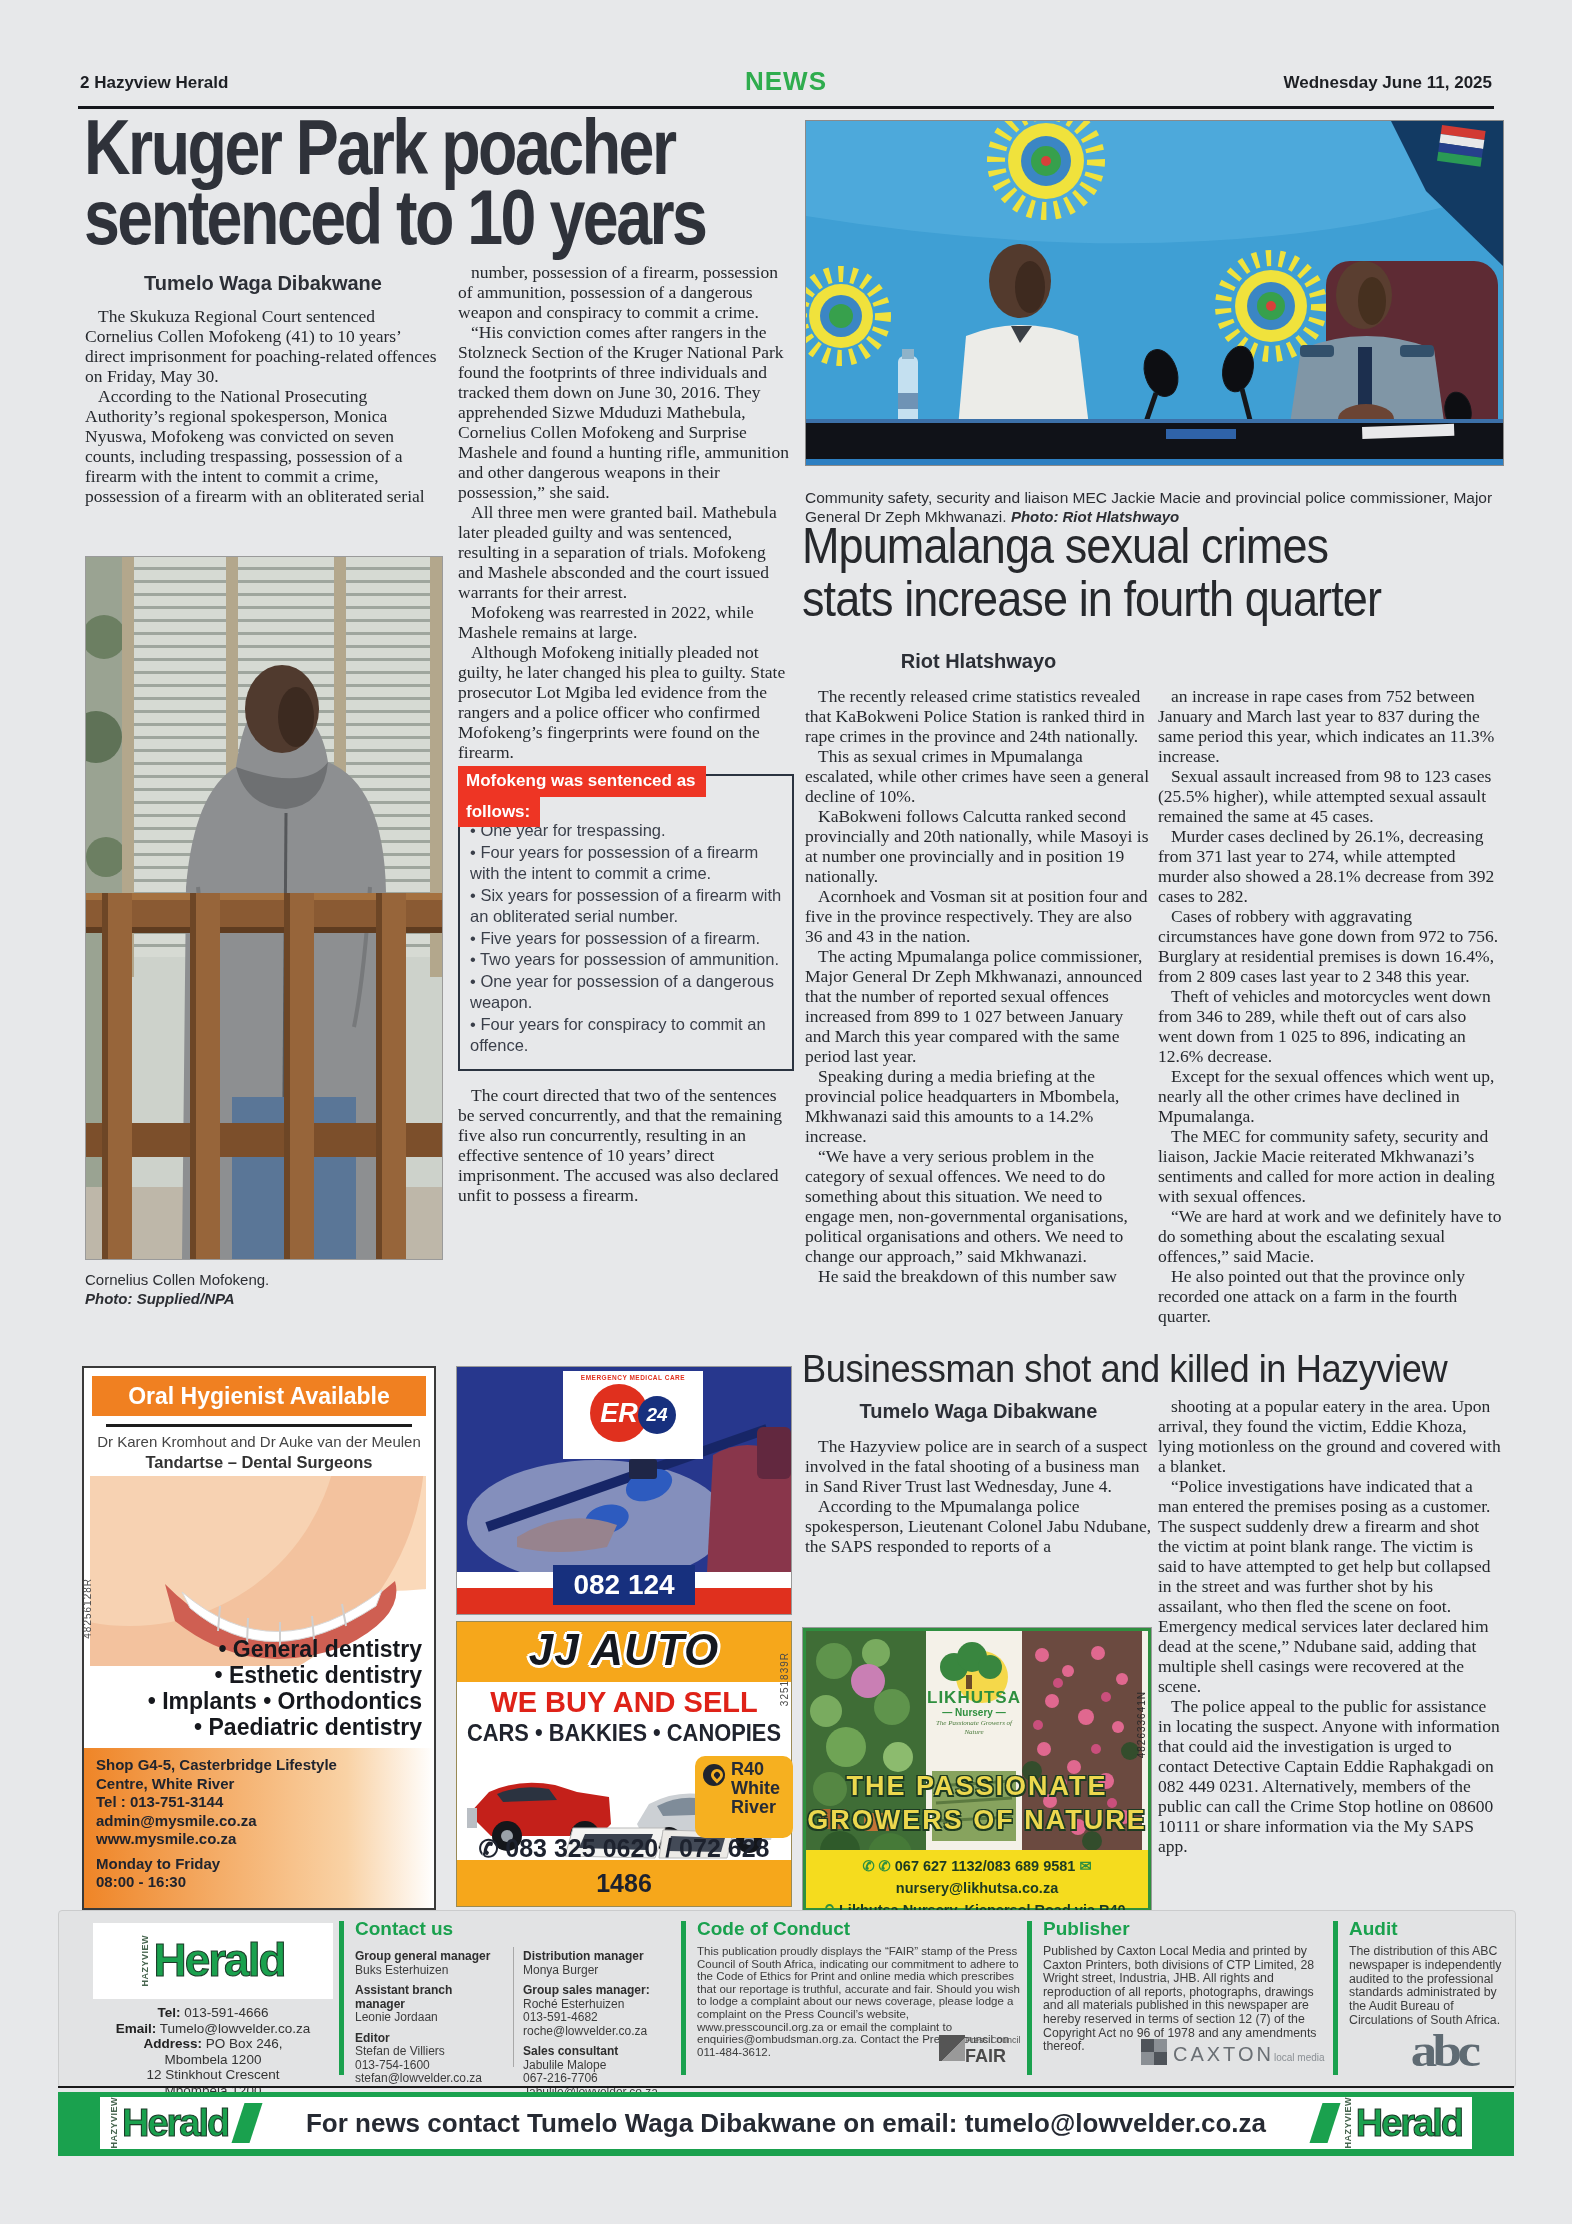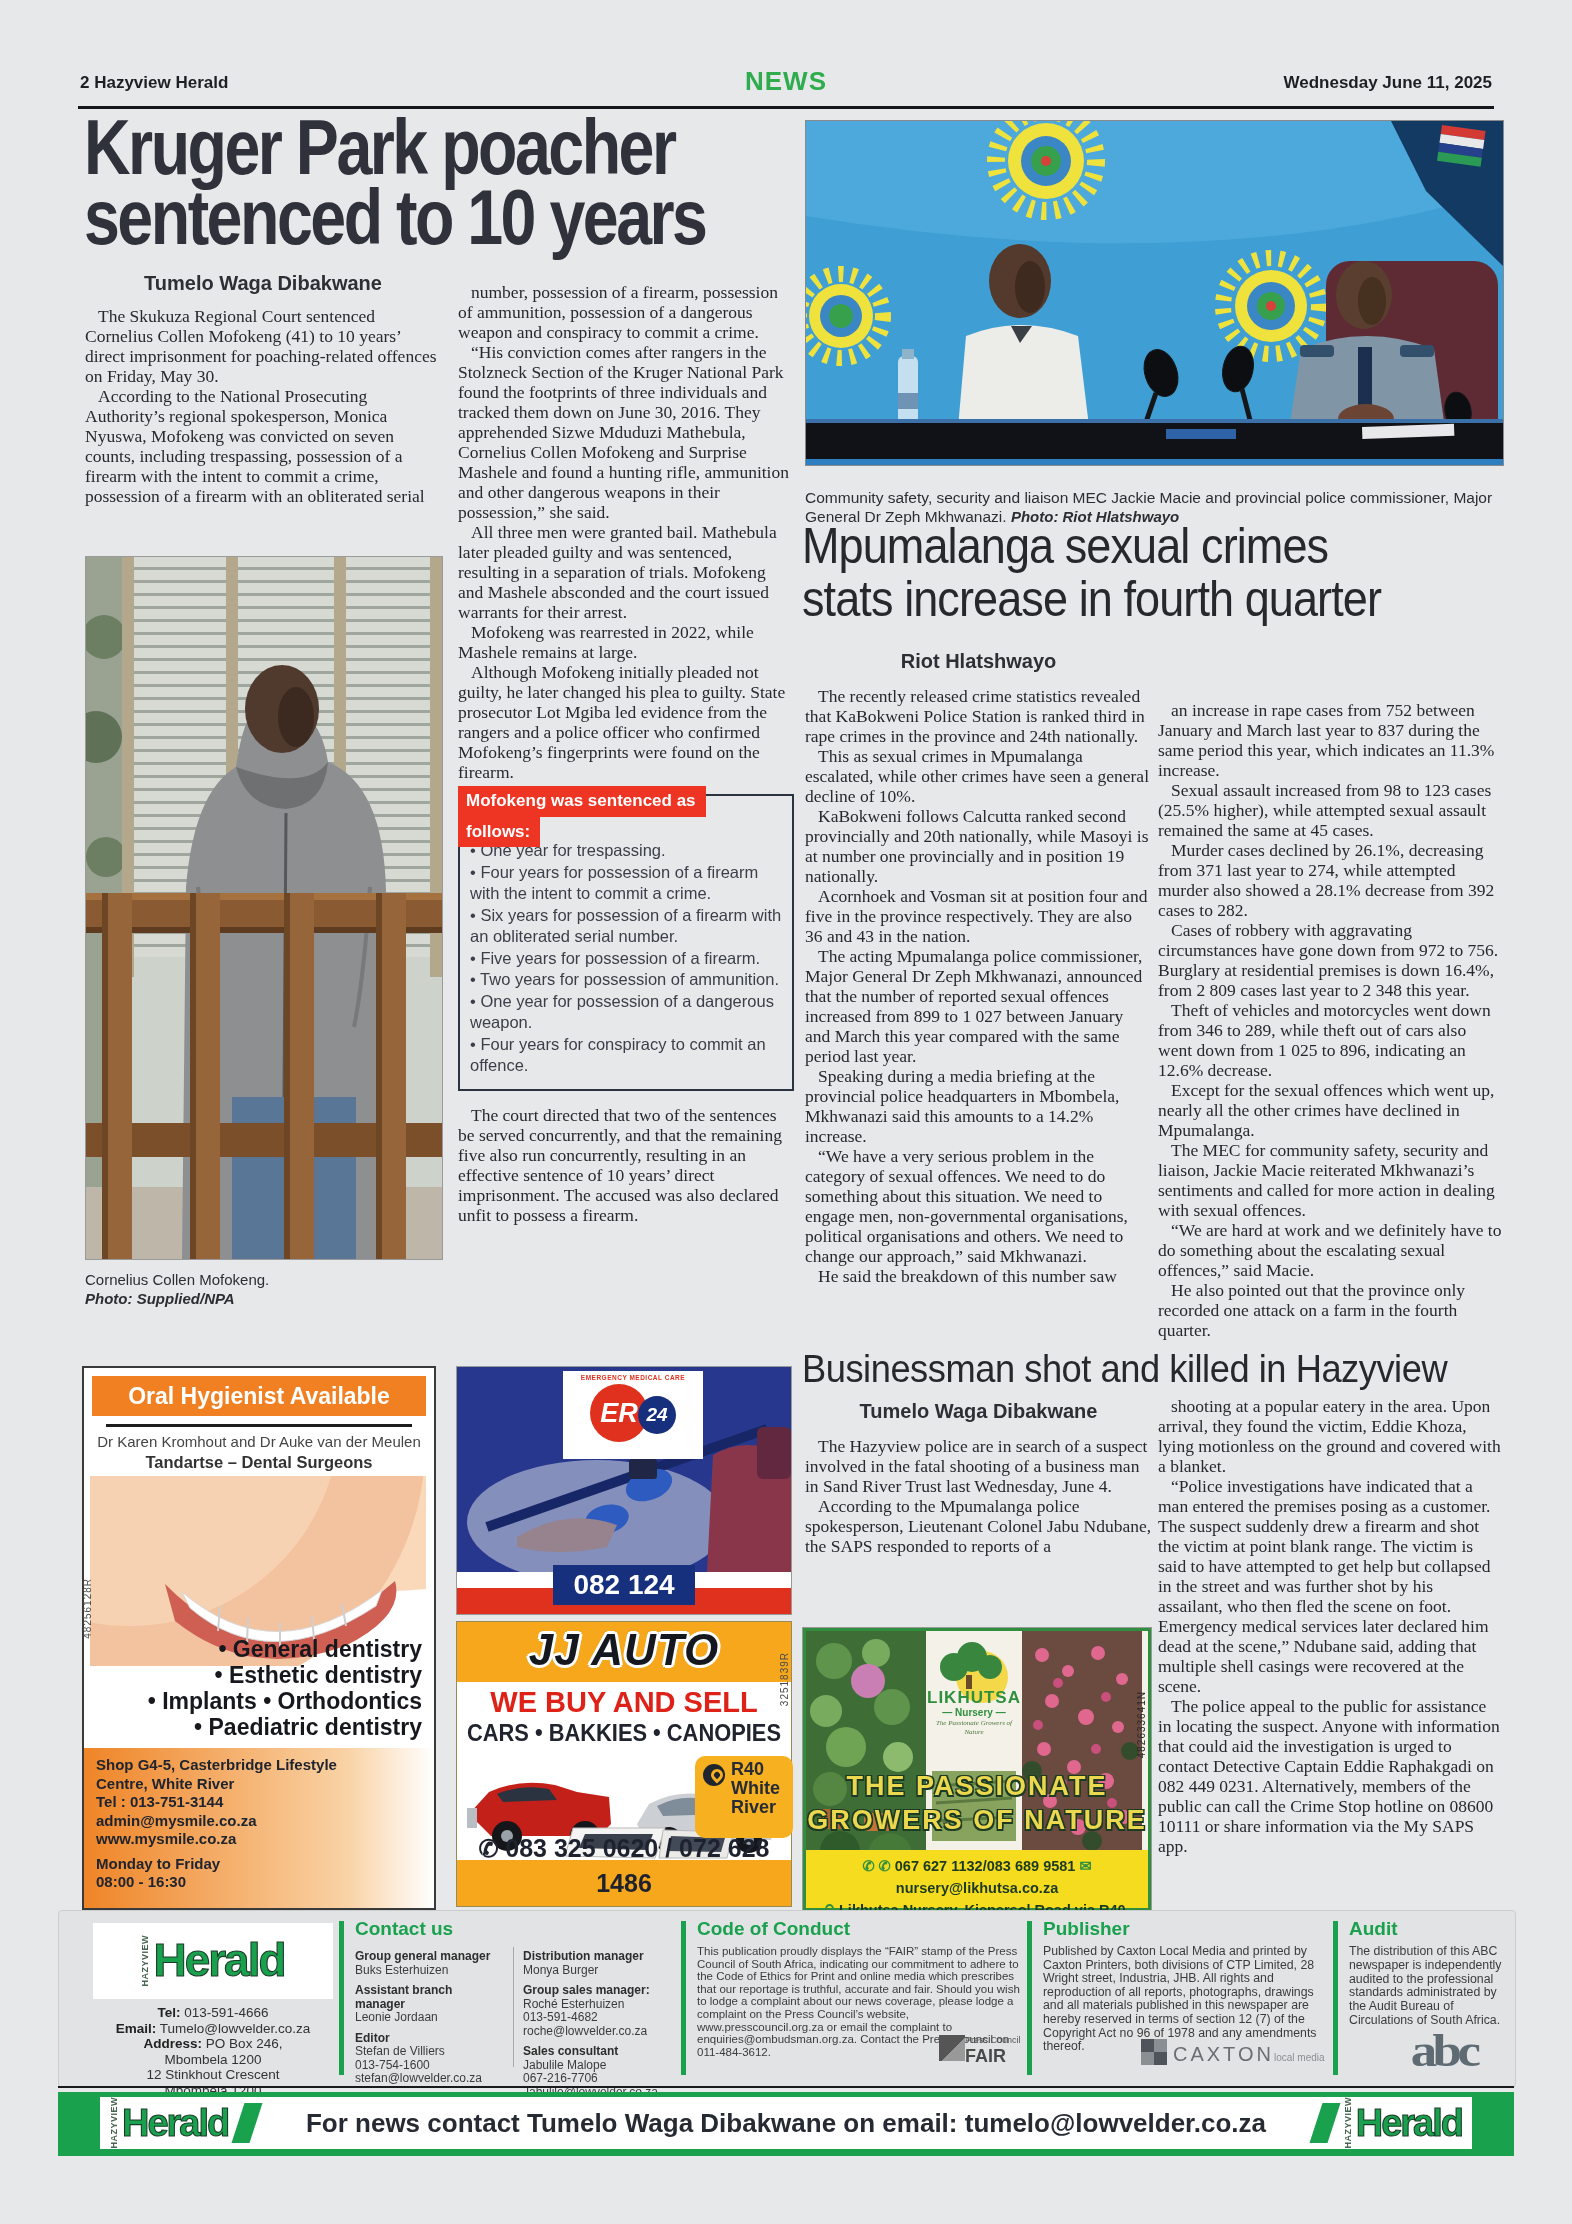--- a/index.html
+++ b/index.html
@@ -14,36 +14,36 @@
   
   .bp{font-size:17.5px;line-height:20px;margin:0;text-indent:13px;color:#26292e;}
   .byline{font:bold 20px/1.1 "Liberation Sans",sans-serif;color:#2c2f36;text-align:center;}
   .cap{font:15px/19px "Liberation Sans",sans-serif;color:#2c2e33;}
   .credit{font:bold italic 15px/19px "Liberation Sans",sans-serif;color:#2c2e33;font-style:italic;}
   
   .a1-head{left:84px;top:112px;width:880px;font:bold 77px/70px "Liberation Sans",sans-serif;
            color:#2f323a;letter-spacing:-3px;transform:scaleX(.838);transform-origin:0 0;}
   .a1-byline{left:85px;top:272px;width:356px;}
   .a1-colA{left:85px;top:306px;width:356px;}
-  .a1-colB{left:458px;top:262px;width:336px;margin-top:20px;}
+  .a1-colB{left:458px;top:262px;width:336px;}
   .a1-photo{left:85px;top:556px;width:356px;height:702px;border:1px solid #9a9a9a;overflow:hidden;background:#cdd2cb;}
   .a1-cap{left:85px;top:1270px;width:356px;}
   .sent-box{border:2px solid #2b3340;margin-top:12px;padding:44px 10px 12px 10px;position:relative;background:transparent;}
   .sent-title{position:absolute;top:-10px;left:-2px;font:bold 17px/1.45 "Liberation Sans",sans-serif;color:#fff;}
   .sent-title span{background:#ee3524;padding:3px 10px 3px 8px;display:table;}
   .sent-item{font:16.5px/21.5px "Liberation Sans",sans-serif;color:#3a3f4a;}
   .sent-item::before{content:"• ";}
   
   .press-photo{left:805px;top:120px;width:697px;height:344px;border:1px solid #8a8a8a;overflow:hidden;}
   .a2-cap{left:805px;top:472px;width:697px;font-size:15.5px;}
   .a2-head{left:802px;top:520px;width:800px;font:400 50px/53px "Liberation Sans",sans-serif;
            color:#26282c;letter-spacing:-1px;transform:scaleX(.9);transform-origin:0 0;}
   .a2-byline{left:805px;top:650px;width:347px;}
   .a2-colA{left:805px;top:686px;width:347px;}
-  .a2-colB{left:1158px;top:686px;width:344px;margin-top:14px;}
+  .a2-colB{left:1158px;top:686px;width:344px;}
   
   .a3-head{left:802px;top:1348px;width:780px;font:400 39px/42px "Liberation Sans",sans-serif;
            color:#26282c;letter-spacing:-.5px;transform:scaleX(.93);transform-origin:0 0;}
   .a3-byline{left:805px;top:1400px;width:347px;}
   .a3-colA{left:805px;top:1436px;width:347px;}
   .a3-colB{left:1158px;top:1396px;width:344px;}
   
   .ad{background:#fff;}
   .ad-dental{left:82px;top:1366px;width:350px;height:540px;border:2px solid #3a3a3a;}
   .dent-head{left:8px;top:8px;right:8px;height:40px;background:#f08021;color:#fff;

